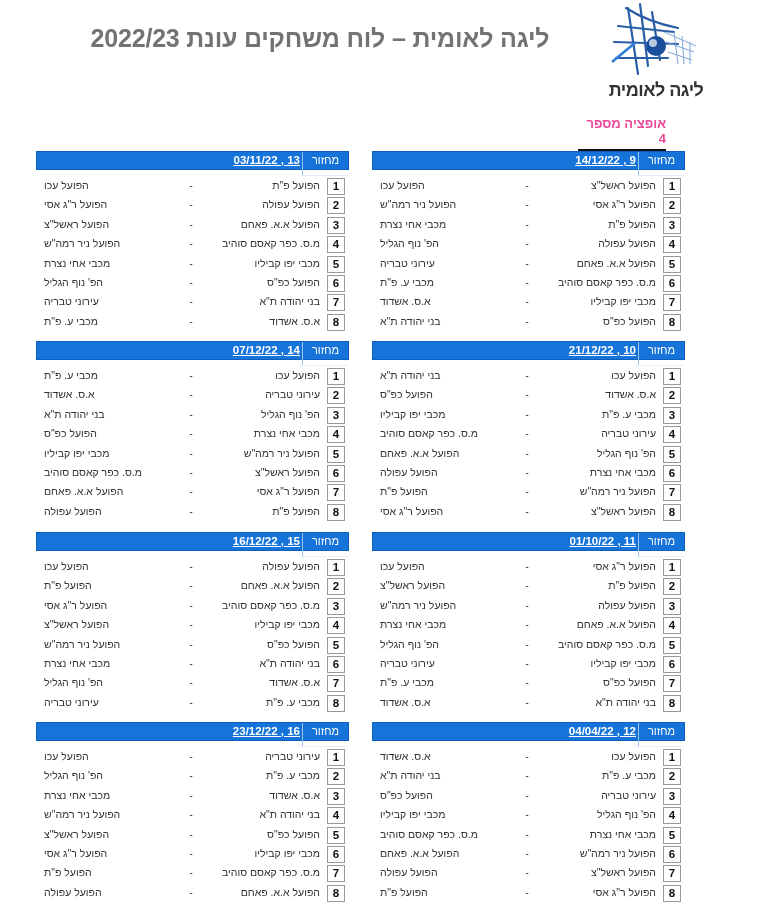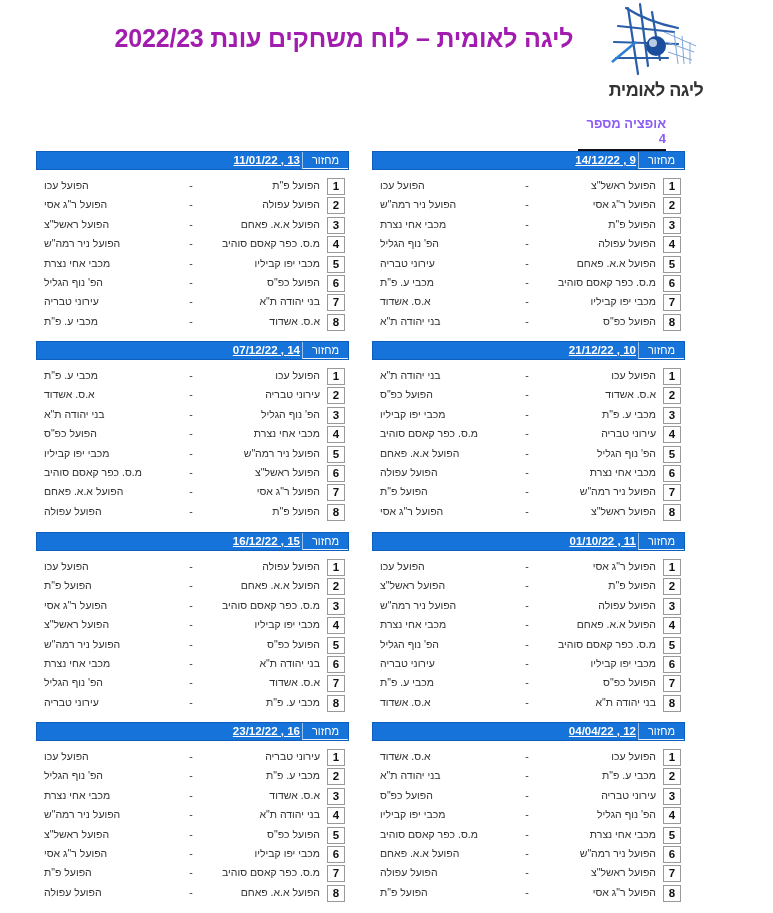--- a/index.html
+++ b/index.html
@@ -1,47 +1,47 @@
 <!DOCTYPE html>
 <html><head>
   <meta charset="utf-8">
   <style>
     * { box-sizing: border-box; margin: 0; padding: 0; }
     html, body { width: 773px; height: 913px; background: #ffffff; overflow: hidden; }
     body { font-family: "Liberation Sans", "DejaVu Sans", sans-serif; color: #222; position: relative; direction: rtl; }
 
     .page-title {
       position: absolute; top: 24px; left: 90px; width: 460px;
-      font-size: 25px; font-weight: bold; color: #a21caf; text-align: center;
-      direction: rtl; letter-spacing: -0.2px; margin-left: 24px;
+      font-size: 25px; font-weight: bold; color: #737373; text-align: center;
+      direction: rtl; letter-spacing: -0.2px;
     }
     .logo {
       position: absolute; top: 2px; left: 592px; width: 96px; height: 104px; margin-left: 16px;
     }
     .logo-text {
       position: absolute; top: 78px; left: 0; width: 96px; text-align: center;
       font-size: 18px; font-weight: bold; color: #333; direction: rtl;
       letter-spacing: -0.5px;
     }
     .option-label {
       position: absolute; top: 116px; left: 578px; width: 88px;
-      font-size: 13px; font-weight: bold; color: #8b5cf6; text-align: right;
+      font-size: 13px; font-weight: bold; color: #ec4899; text-align: right;
       padding-bottom: 3px; border-bottom: 2px solid #111;
     }
 
     .round {
       position: absolute; width: 313px; height: 190px;
     }
     .round-header {
       position: absolute; top: 5px; left: 0; width: 313px; height: 19px;
       background: #1673d9;
       border: 1px solid #0e5fbd;
     }
     .round-header .lbl {
-      position: absolute; right: 0; top: 0; height: 17px; width: 46px;
+      position: absolute; right: 0; top: 0; height: 24px; width: 46px;
       border-left: 1px solid #9cc3ee;
       border-bottom: 1px solid #e6f0fb;
       color: #ffffff; font-size: 11px; line-height: 16px; text-align: center;
     }
     .round-header .date {
       position: absolute; right: 48px; top: 0; height: 17px;
       color: #ffffff; font-size: 11.5px; font-weight: bold; line-height: 16px;
       text-decoration: underline; direction: ltr; white-space: nowrap;
     }
     .games { position: absolute; top: 31px; left: 0; width: 313px; }
@@ -153,21 +153,21 @@
         <span class="home">הפועל כפ"ס</span>
         <span class="sep">-</span>
         <span class="away">בני יהודה ת"א</span>
       </div>
   </div>
 </div>
 
 <div class="round" style="left:36px; top:146px;">
   <div class="round-header">
     <span class="lbl">מחזור</span>
-    <span class="date">11/01/22 , 13</span>
+    <span class="date">03/11/22 , 13</span>
   </div>
   <div class="games">
     <div class="game">
         <span class="num">1</span>
         <span class="home">הפועל פ"ת</span>
         <span class="sep">-</span>
         <span class="away">הפועל עכו</span>
       </div>
     <div class="game">
         <span class="num">2</span>

